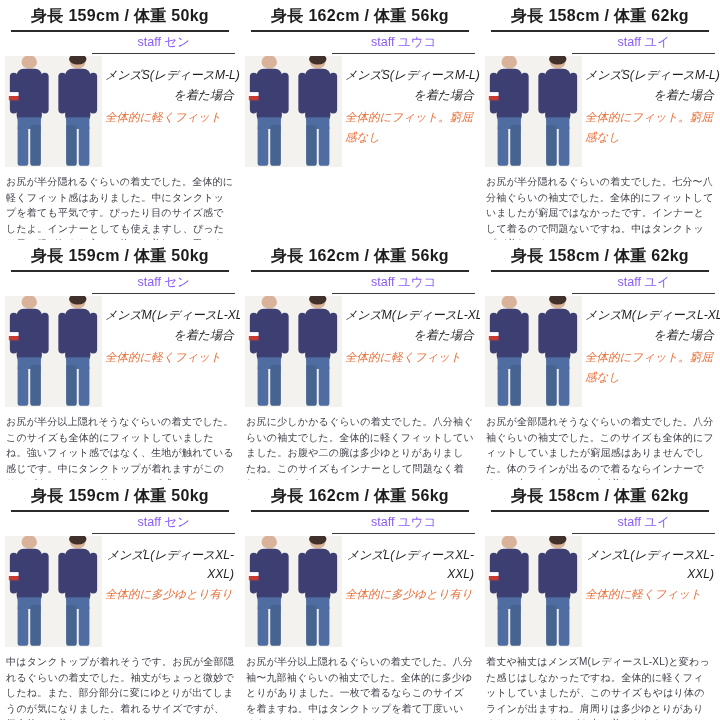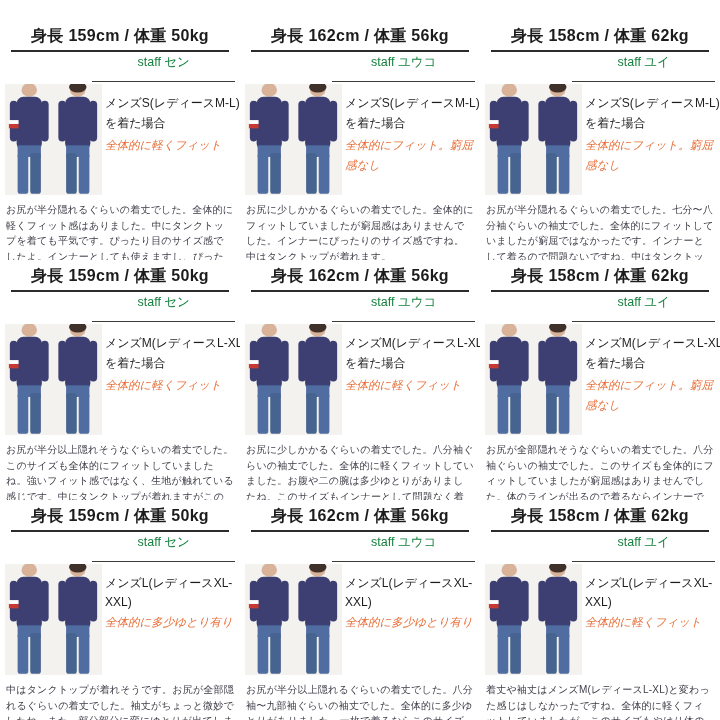--- a/index.html
+++ b/index.html
@@ -9,45 +9,44 @@
     color:#1f1f1f;overflow:hidden;
   }
   .grid{
     display:grid;
     grid-template-columns:repeat(3,240px);
     grid-template-rows:repeat(3,240px);
   }
   .cell{
     box-sizing:border-box;height:240px;overflow:hidden;
     padding:5px 5px 0 5px;
-    margin-top:20px;
   }
   .stats{
     margin:1px 6px 0 6px;padding-bottom:3px;
     font-size:16px;font-weight:bold;text-align:center;
     color:#1c1c1c;border-bottom:2px solid #2b2b2b;
     letter-spacing:.3px;white-space:nowrap;
   }
   .staff{
     margin-left:38%;width:62%;box-sizing:border-box;
-    font-size:12.5px;text-align:center;color:#15803d;
-    padding:2px 0 10px 0;border-bottom:1.5px solid #3a3a3a;
+    font-size:12.5px;text-align:center;color:#8b5cf6;
+    padding:2px 0 2px 0;border-bottom:1.5px solid #3a3a3a;
   }
   .content{display:flex;height:113px;margin-top:2px;}
   .photo{
     width:97px;height:111px;flex:0 0 97px;
     background:#f3f2ef;position:relative;
   }
   .photo svg{display:block;width:100%;height:100%;}
   .side{
     flex:1;min-width:0;padding:8px 1px 0 3px;box-sizing:border-box;
   }
   .size-line{
-    font-size:12px;text-align:left;color:#1d1d1d;
-    margin:3px 0 3px 0;white-space:nowrap;
+    font-size:12px;text-align:right;color:#1d1d1d;
+    margin:3px 0 3px 0;white-space:nowrap;font-style:italic;
   }
   .fit{
     font-size:11.5px;line-height:1.7;text-align:left;
     margin-top:4px;color:#e8703a;font-style:italic;
   }
   .review{
     font-size:10px;line-height:1.55;letter-spacing:.2px;
     color:#3e3e49;margin:5px 1px 0 1px;text-align:left;
   }
 </style>
@@ -129,21 +128,20 @@
             <rect x="26" y="70" width="11" height="42" rx="3" fill="#4f6da1"></rect>
           </g>
         </svg>
       </div>
       <div class="side">
         <div class="size-line">メンズS(レディースM-L)</div>
         <div class="size-line">を着た場合</div>
         <div class="fit">全体的にフィット。窮屈感なし</div>
       </div>
     </div>
-    <p class="review">お尻に少しかかるぐらいの着丈でした。全体的にフィットしていましたが窮屈感はありませんでした。インナーにぴったりのサイズ感ですね。中はタンクトップが着れます。</p>
   </section>
 
   <section class="cell">
     <h2 class="stats">身長 158cm / 体重 62kg</h2>
     <div class="staff">staff ユイ</div>
     <div class="content">
       <div class="photo">
 
         <svg viewBox="0 0 100 112" aria-hidden="true">
           <rect x="0" y="0" width="100" height="112" fill="#f3f2ef"></rect>

